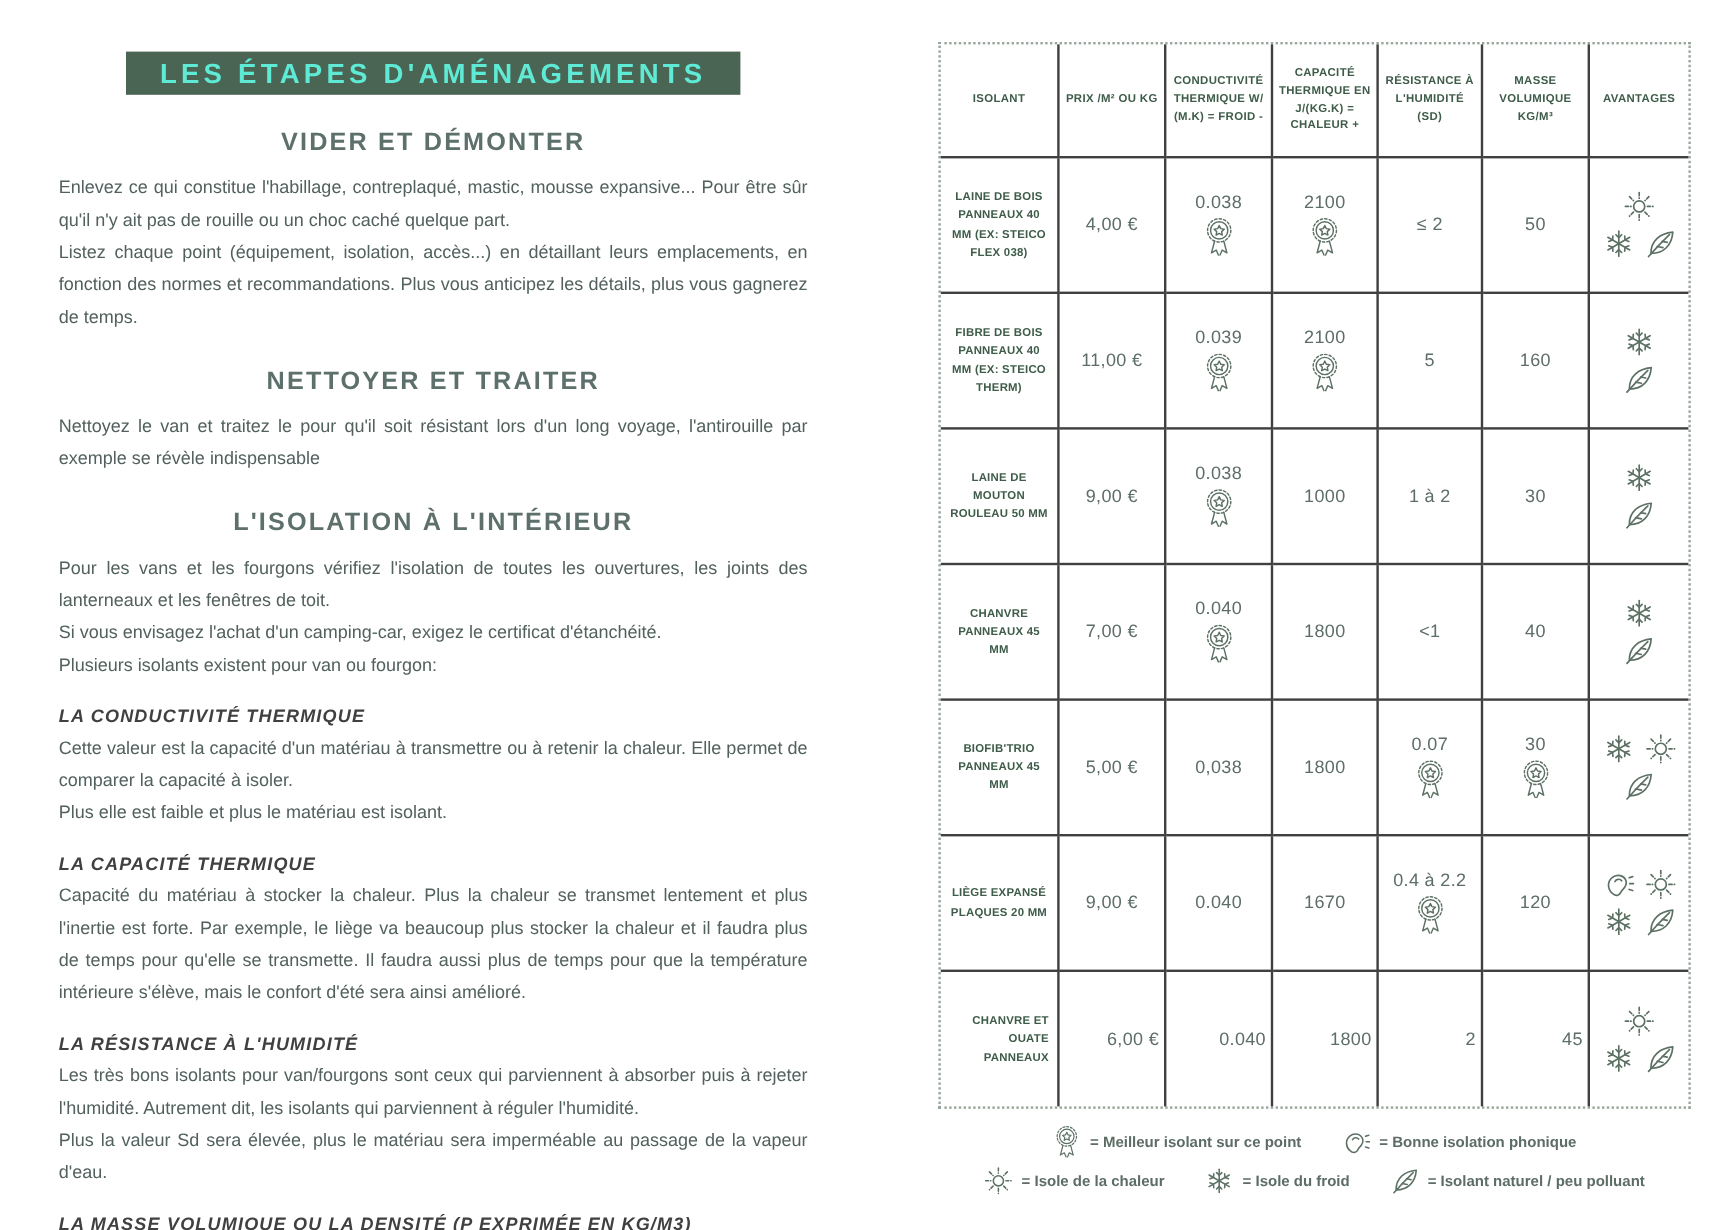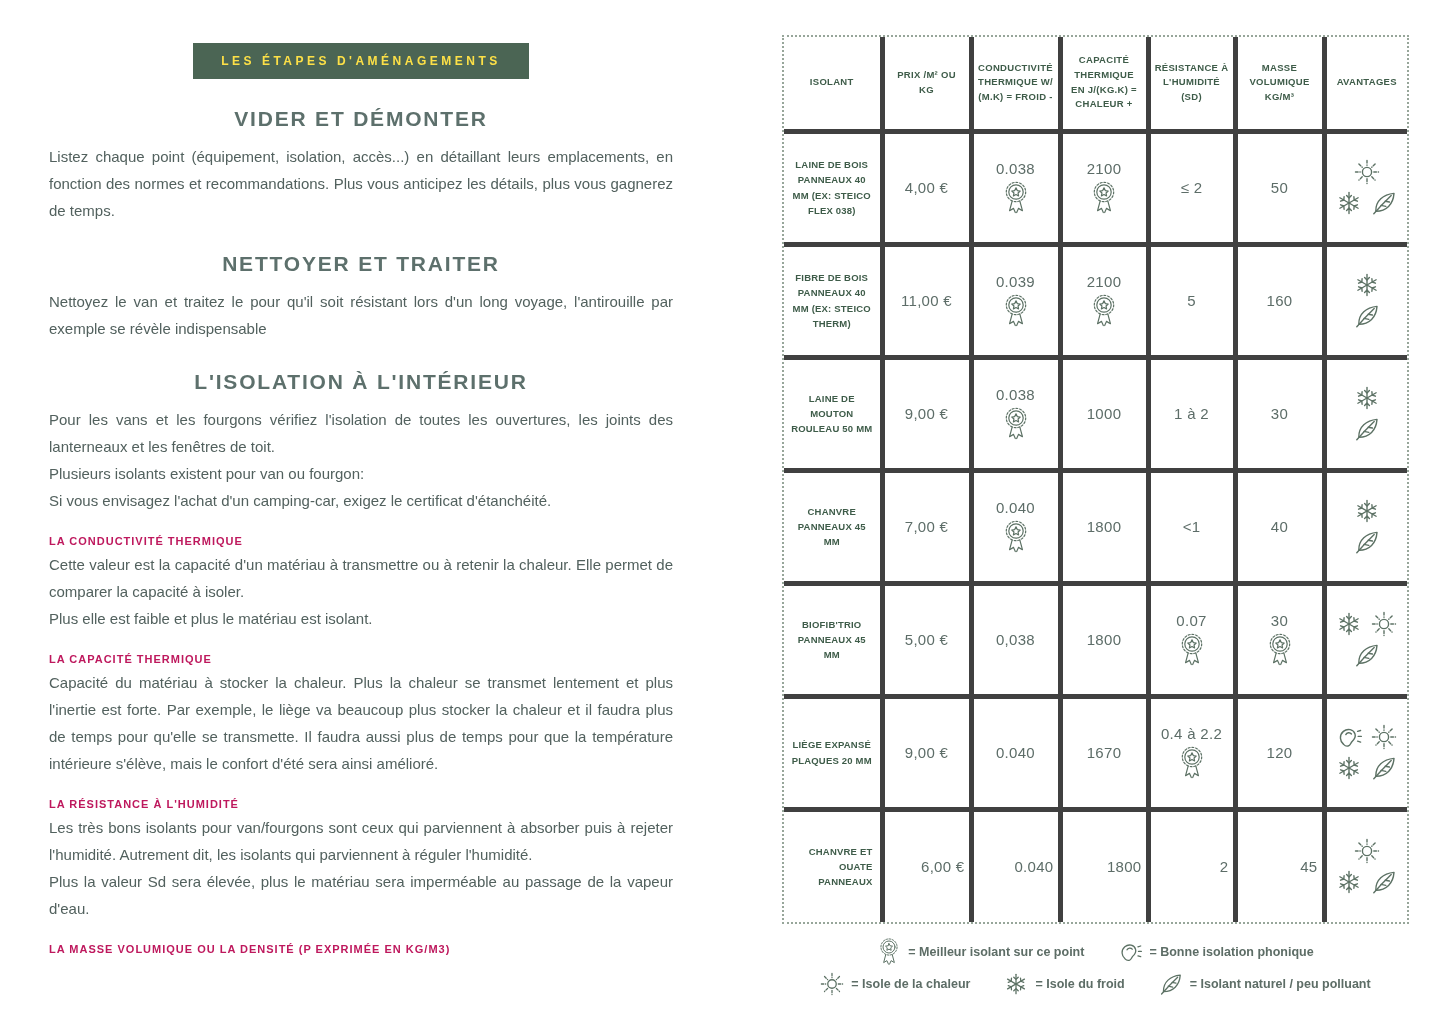--- a/index.html
+++ b/index.html
@@ -4,39 +4,39 @@
 <style>
   * { margin:0; padding:0; box-sizing:border-box; }
   html,body { background:#ffffff; }
   .canvas {
     position:relative; width:1445px; height:1025px; background:#ffffff; overflow:hidden;
     font-family:"Liberation Sans","DejaVu Sans",sans-serif;
   }
   
   .left { position:absolute; left:49px; top:0; width:624px; }
   .banner {
-    margin:43px auto 0; width:fit-content; background:#4b6554; color:#fde047;
-    font-size:12px; font-weight:bold; letter-spacing:3.5px; line-height:36px;
+    margin:43px auto 0; width:fit-content; background:#4b6554; color:#5eead4;
+    font-size:23px; font-weight:bold; letter-spacing:3.5px; line-height:36px;
     padding:0 28px; text-align:center;
   }
   h2.sec {
     margin:28px 0 12px; text-align:center; color:#5d706c;
     font-size:21px; font-weight:bold; letter-spacing:1.8px;
   }
   h3.sub {
-    margin:21px 0 4px; color:#be185d; font-size:11px; font-weight:bold; letter-spacing:1px;
+    margin:21px 0 4px; color:#404040; font-size:15px; font-weight:bold; letter-spacing:1px;font-style:italic;
   }
   p.body {
     color:#52615e; font-size:15px; line-height:27px; text-align:justify;
   }
   
   .right { position:absolute; left:782px; top:35px; width:627px; }
   .tblwrap { border:2px dotted #97a69a; }
   table.tbl { border-collapse:collapse; width:100%; table-layout:fixed; }
-  .tbl th, .tbl td { border:5px solid #404040; text-align:center; vertical-align:middle; padding:2px 4px; }
+  .tbl th, .tbl td { border:2px solid #404040; text-align:center; vertical-align:middle; padding:2px 4px; }
   .tbl tr:first-child th { border-top:0; }
   .tbl tr:last-child td { border-bottom:0;text-align:right; }
   .tbl th:first-child, .tbl td:first-child { border-left:0; }
   .tbl th:last-child, .tbl td:last-child { border-right:0; }
   .tbl th { height:94px; color:#3e5c49; font-size:9.5px; font-weight:bold; letter-spacing:.3px; line-height:1.55; }
   .tbl td { height:113px; }
   td.lbl { color:#3e5c49; font-size:9.5px; font-weight:bold; letter-spacing:.2px; line-height:1.6; padding:2px 7px; }
   td.num, td.num .val { color:#5d6d68; font-size:15px; letter-spacing:.3px; }
   td.num .val { display:block; }
   
@@ -103,29 +103,30 @@
     </symbol>
   </defs>
 </svg>
 
 <div class="canvas">
 
   <div class="left">
     <div class="banner">LES ÉTAPES D'AMÉNAGEMENTS</div>
 
     <h2 class="sec">VIDER ET DÉMONTER</h2>
+    <p class="body">Enlevez ce qui constitue l'habillage, contreplaqué, mastic, mousse expansive... Pour être sûr qu'il n'y ait pas de rouille ou un choc caché quelque part.</p>
     <p class="body">Listez chaque point (équipement, isolation, accès...) en détaillant leurs emplacements, en fonction des normes et recommandations. Plus vous anticipez les détails, plus vous gagnerez de temps.</p>
 
     <h2 class="sec">NETTOYER ET TRAITER</h2>
     <p class="body">Nettoyez le van et traitez le pour qu'il soit résistant lors d'un long voyage, l'antirouille par exemple se révèle indispensable</p>
 
     <h2 class="sec">L'ISOLATION À L'INTÉRIEUR</h2>
     <p class="body">Pour les vans et les fourgons vérifiez l'isolation de toutes les ouvertures, les joints des lanterneaux et les fenêtres de toit.</p>
+    <p class="body">Si vous envisagez l'achat d'un camping-car, exigez le certificat d'étanchéité.</p>
     <p class="body">Plusieurs isolants existent pour van ou fourgon:</p>
-    <p class="body">Si vous envisagez l'achat d'un camping-car, exigez le certificat d'étanchéité.</p>
 
     <h3 class="sub">LA CONDUCTIVITÉ THERMIQUE</h3>
     <p class="body">Cette valeur est la capacité d'un matériau à transmettre ou à retenir la chaleur. Elle permet de comparer la capacité à isoler.</p>
     <p class="body">Plus elle est faible et plus le matériau est isolant.</p>
 
     <h3 class="sub">LA CAPACITÉ THERMIQUE</h3>
     <p class="body">Capacité du matériau à stocker la chaleur. Plus la chaleur se transmet lentement et plus l'inertie est forte. Par exemple, le liège va beaucoup plus stocker la chaleur et il faudra plus de temps pour qu'elle se transmette. Il faudra aussi plus de temps pour que la température intérieure s'élève, mais le confort d'été sera ainsi amélioré.</p>
 
     <h3 class="sub">LA RÉSISTANCE À L'HUMIDITÉ</h3>
     <p class="body">Les très bons isolants pour van/fourgons sont ceux qui parviennent à absorber puis à rejeter l'humidité. Autrement dit, les isolants qui parviennent à réguler l'humidité.</p>

